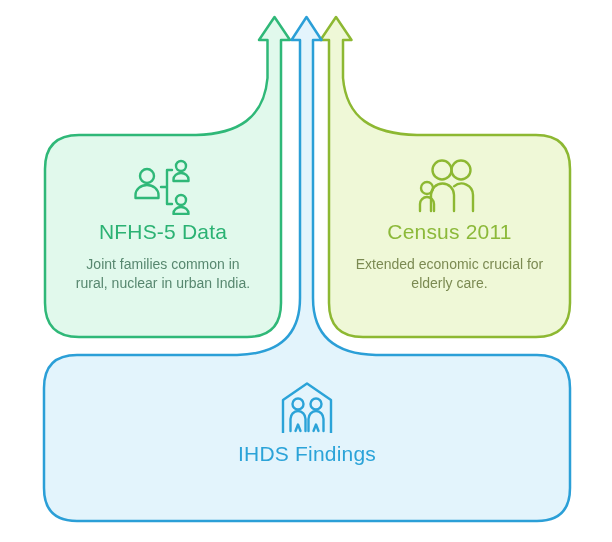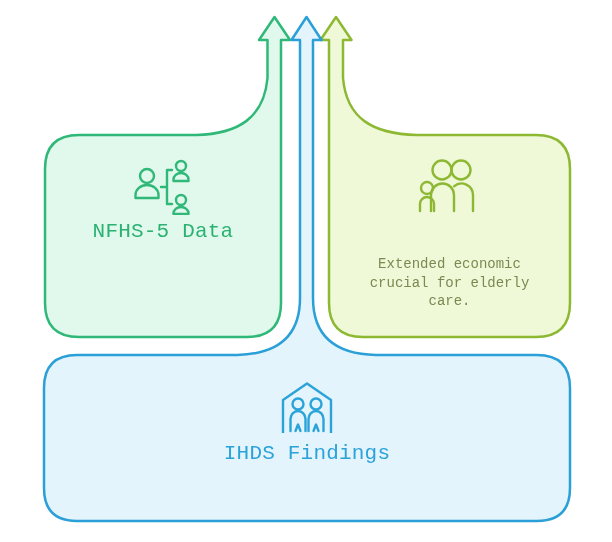--- a/index.html
+++ b/index.html
@@ -1,18 +1,18 @@
 <!DOCTYPE html>
 <html><head>
 <meta charset="utf-8">
 <style>
   html,body{margin:0;padding:0;background:#ffffff;}
   .canvas{
     position:relative;width:612px;height:534px;background:#ffffff;overflow:hidden;
-    font-family:Liberation Mono, monospace;
+    font-family:Liberation Sans, sans-serif;
   }
   .shapes{position:absolute;left:0;top:0;}
   .card-text{position:absolute;text-align:center;}
   .card-title{font-size:21px;font-weight:500;letter-spacing:.2px;}
   .card-body{font-size:14px;line-height:18.5px;}
   .title-green{color:#2bb273;}
   .title-olive{color:#8cb93a;}
   .title-blue{color:#2ba3d8;}
   .body-green{color:#57876f;}
   .body-olive{color:#7b8a52;}
@@ -43,29 +43,31 @@
   <svg class="icon" style="left:133px;top:157px" width="60" height="58" viewBox="0 0 60 58" fill="none" stroke="#2fb878" stroke-width="2.4" stroke-linejoin="round" stroke-linecap="round">
     <circle cx="14" cy="19" r="7"></circle>
     <path d="M2.5 41 V38 a11.5 10 0 0 1 23 0 V41 Z"></path>
     <path d="M28 30 H34 M34 13 V47 M34 13 H39 M34 47 H39"></path>
     <circle cx="48" cy="9" r="5"></circle>
     <path d="M40.5 24 V22.5 a7.5 6.5 0 0 1 15 0 V24 Z"></path>
     <circle cx="48" cy="43" r="5"></circle>
     <path d="M40.5 57 V56.5 a7.5 6.5 0 0 1 15 0 V57 Z"></path>
   </svg>
   <div class="card-text card-title title-green" style="left:45px;top:220px;width:236px">NFHS-5 Data</div>
+  <div class="card-text card-body body-green" style="left:73px;top:255px;width:180px">Joint families common in rural, nuclear in urban India.</div>
 
   <svg class="icon" style="left:418px;top:157px" width="62" height="56" viewBox="0 0 62 56" fill="none" stroke="#8db832" stroke-width="2.4" stroke-linejoin="round" stroke-linecap="round">
     <circle cx="24" cy="13" r="9.5"></circle>
     <circle cx="43" cy="13" r="9.5"></circle>
     <path d="M13 54 V38 a11.5 11.5 0 0 1 23 0 V54"></path>
     <path d="M55 54 V38 a11.5 11.5 0 0 0 -19 -8.7"></path>
     <circle cx="9" cy="31" r="6"></circle>
     <path d="M2 54 V47 a7 7 0 0 1 14 0 V54"></path>
   </svg>
+  <div class="card-text card-title title-olive" style="left:329px;top:220px;width:241px">Census 2011</div>
   <div class="card-text card-body body-olive" style="left:354px;top:255px;width:191px">Extended economic crucial for elderly care.</div>
 
   <svg class="icon" style="left:278px;top:379px" width="58" height="54" viewBox="0 0 58 54" fill="none" stroke="#2ba3d8" stroke-width="2.4" stroke-linejoin="round" stroke-linecap="round">
     <path d="M5 54 V21 L29 4.5 L53 21 V54"></path>
     <circle cx="20" cy="25" r="5.5"></circle>
     <path d="M12.5 52 V40 a7.5 8 0 0 1 15 0 V52"></path>
     <path d="M17.5 52 L20 45.5 L22.5 52"></path>
     <circle cx="38" cy="25" r="5.5"></circle>
     <path d="M30.5 52 V40 a7.5 8 0 0 1 15 0 V52"></path>
     <path d="M35.5 52 L38 45.5 L40.5 52"></path>

